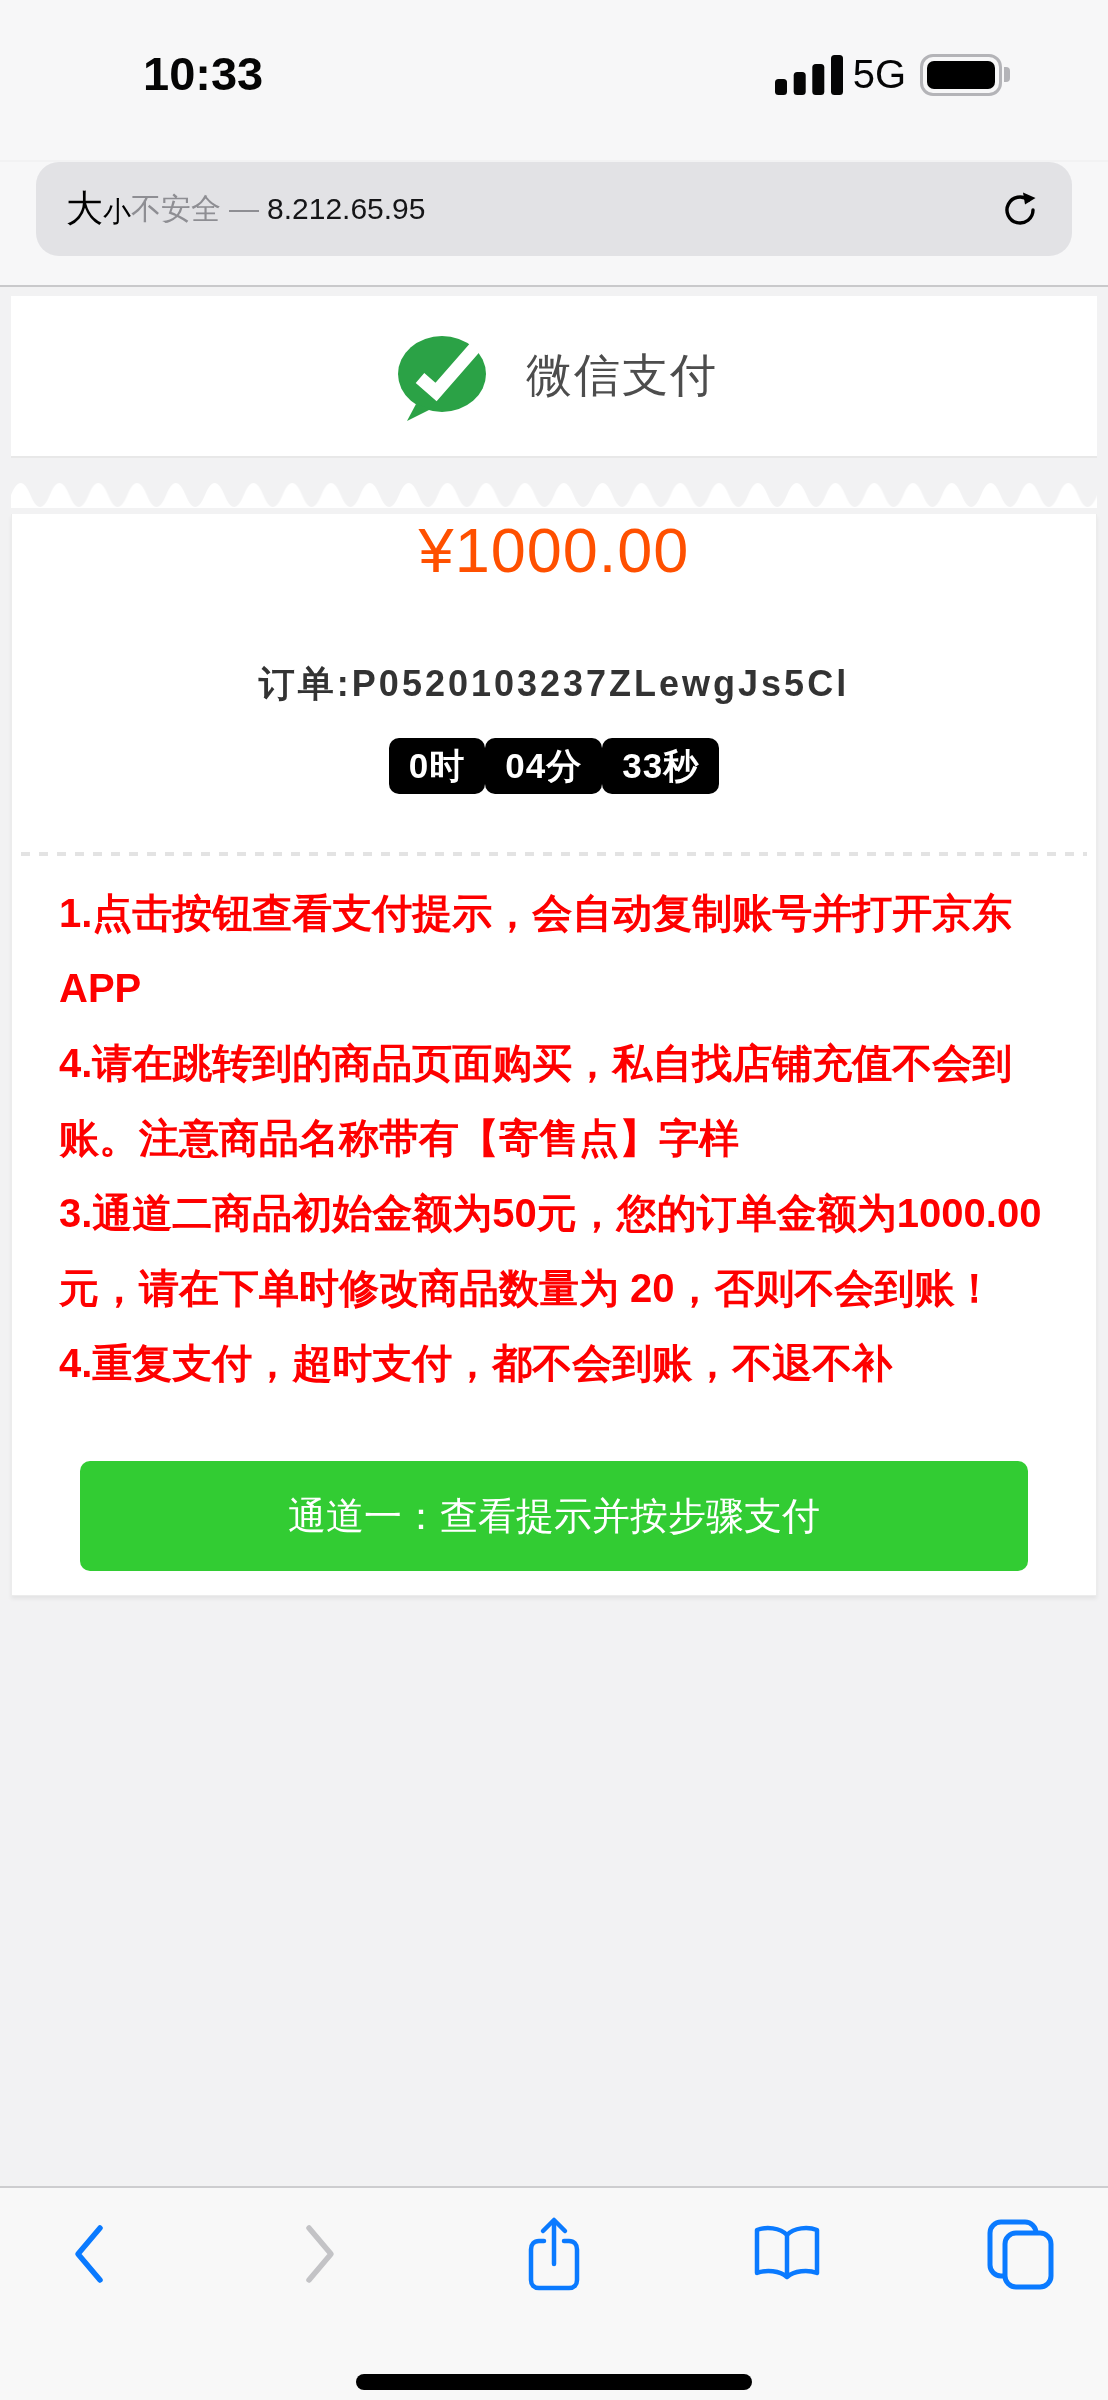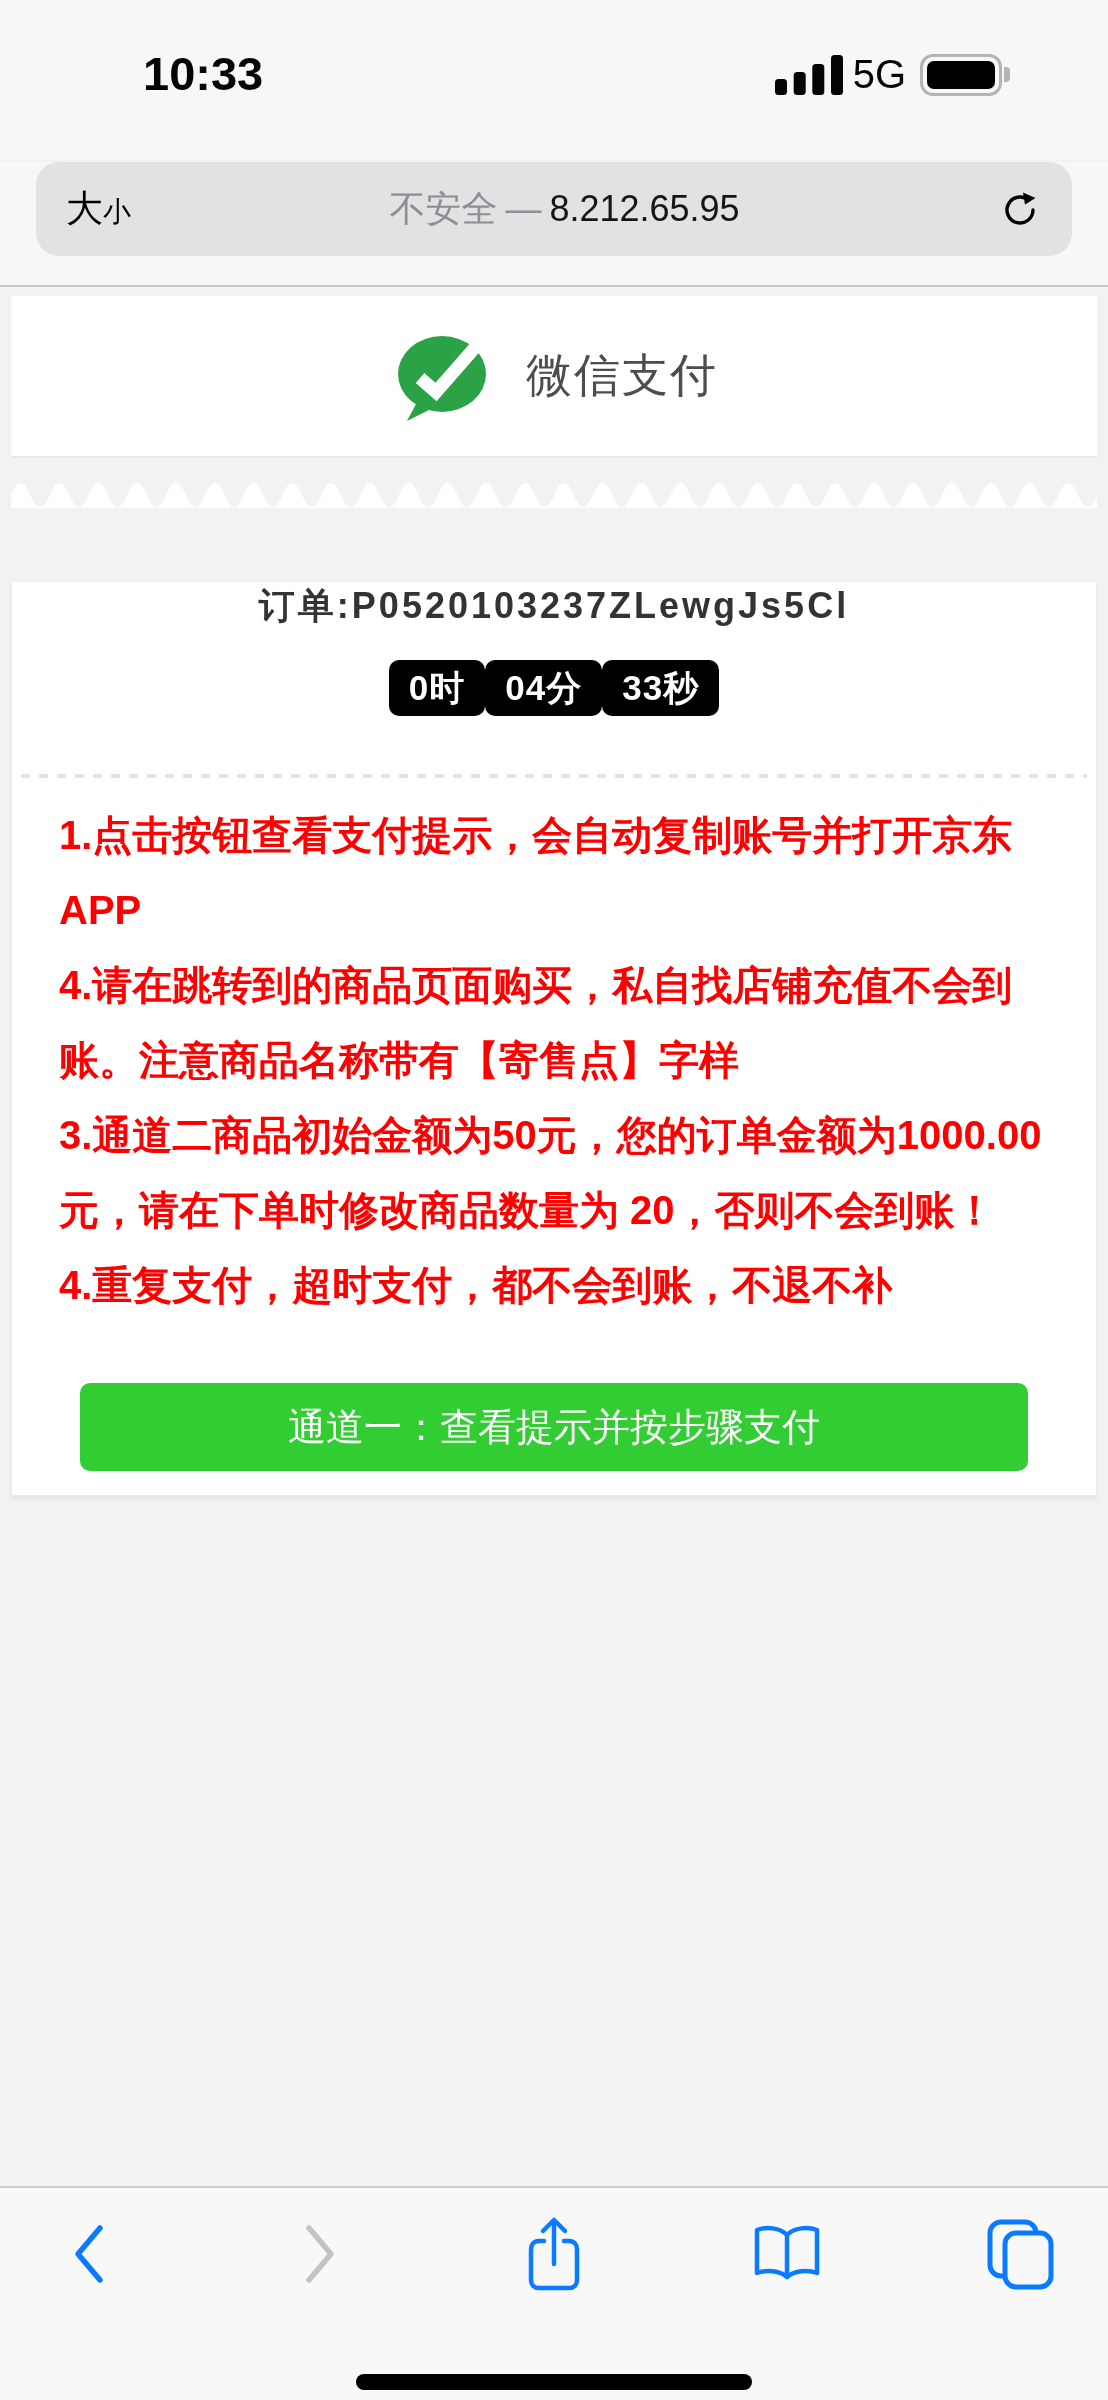--- a/index.html
+++ b/index.html
@@ -17,41 +17,41 @@
   .net-label{font-size:40px;font-weight:500;color:#050505;margin-right:14px;}
   .battery{width:82px;height:42px;border:3px solid #b4b4b8;border-radius:13px;position:relative;box-sizing:border-box;display:inline-block;}
   .battery-fill{position:absolute;top:4px;left:4px;right:4px;bottom:4px;background:#000;border-radius:7px;}
   .battery-nub{width:6px;height:15px;background:#b4b4b8;border-radius:0 4px 4px 0;margin-left:2px;}
   
   .address-row{height:123px;background:#f7f7f8;border-bottom:2px solid #c9c9cb;}
   .url-field{margin:2px 36px 0;height:94px;border-radius:23px;background:#e2e2e5;display:flex;align-items:center;padding:0 30px;box-sizing:border-box;}
   .text-size{display:flex;align-items:baseline;color:#000;cursor:default;}
   .ts-big{font-size:37px;}
   .ts-small{font-size:28px;}
-  .url-center{flex:1;text-align:center;font-size:36px;white-space:nowrap;color:#151517;}
+  .url-center{flex:1;font-size:30px;white-space:nowrap;color:#151517;}
   .sec-label,.sec-sep{color:#8e8e93;}
   .sec-sep{margin:0 8px;}
   .reload{display:block;}
   
   .viewport{height:1899px;background:#f2f2f3;overflow:hidden;}
   .header-card{margin:9px 11px 0;height:162px;background:#fff;border-bottom:2px solid #e8e8e8;
     display:flex;align-items:center;justify-content:center;gap:24px;box-sizing:border-box;}
   .brand-name{font-size:46px;color:#4d4d4d;letter-spacing:2px;}
   
   .receipt{margin:24px 11px 0;}
   .wave{display:block;width:100%;height:26px;}
   .receipt-body{background:#fff;border:1px solid #ececec;border-top:none;box-shadow:0 3px 4px rgba(0,0,0,.06);padding-bottom:24px;}
   .amount{margin-top:6px;text-align:center;font-size:63px;color:#ff5000;letter-spacing:1px;}
   .order-line{margin-top:74px;text-align:center;font-size:36px;font-weight:700;color:#333;letter-spacing:3px;}
   .timer{margin-top:29px;display:flex;justify-content:center;}
   .badge{background:#000;color:#fff;font-weight:700;font-size:35px;line-height:42px;padding:7px 20px;border-radius:10px;letter-spacing:1px;}
   .divider{margin:58px 9px 0;height:4px;background:repeating-linear-gradient(90deg,#e3e3e3 0 9px,transparent 9px 18px);}
   .instructions{padding:20px 34px 0;margin-left:13px;}
   .instructions p{margin:0;color:#fe0000;font-weight:700;font-size:40px;line-height:75px;word-break:break-word;}
-  .pay-btn{display:block;width:calc(100% - 136px);margin:55px 68px 0;height:88px;border:none;border-radius:10px;
+  .pay-btn{display:block;width:calc(100% - 136px);margin:55px 68px 0;height:110px;border:none;border-radius:10px;
     background:#32cc33;color:#fff;font-size:38px;line-height:88px;text-align:center;padding:0;
     font-family:inherit;cursor:pointer;}
   .pay-btn.first{margin-top:60px;}
   
   .toolbar{height:216px;background:#f8f8f8;border-top:2px solid #cdcdcf;position:relative;box-sizing:border-box;}
   .tool-row{display:flex;justify-content:space-between;align-items:center;padding:26px 46px 0;}
   .tool-btn{background:none;border:none;padding:0;width:84px;display:flex;justify-content:center;cursor:pointer;}
   .home-indicator{position:absolute;bottom:12px;left:50%;transform:translateX(-50%);width:396px;height:16px;border-radius:8px;background:#000;}
 </style>
 </head>
@@ -104,20 +104,21 @@
   <div class="receipt">
     <svg class="wave" viewBox="0 0 1086 26" preserveAspectRatio="none">
       <defs>
         <pattern id="wv" width="38.8" height="26" patternUnits="userSpaceOnUse">
           <path d="M0 13 C 6.4 -3 12.9 -3 19.4 13 C 25.8 29 32.3 29 38.8 13 L38.8 26 L0 26 Z" fill="#ffffff"></path>
         </pattern>
       </defs>
       <rect width="1086" height="26" fill="url(#wv)"></rect>
     </svg>
     <div class="receipt-body">
+      <div class="amount">¥1000.00</div>
       <div class="order-line">订单:P0520103237ZLewgJs5Cl</div>
       <div class="timer">
         <span class="badge">0时</span>
         <span class="badge">04分</span>
         <span class="badge">33秒</span>
       </div>
       <div class="divider"></div>
       <div class="instructions">
         <p>1.点击按钮查看支付提示，会自动复制账号并打开京东APP</p>
         <p>4.请在跳转到的商品页面购买，私自找店铺充值不会到账。注意商品名称带有【寄售点】字样</p>

